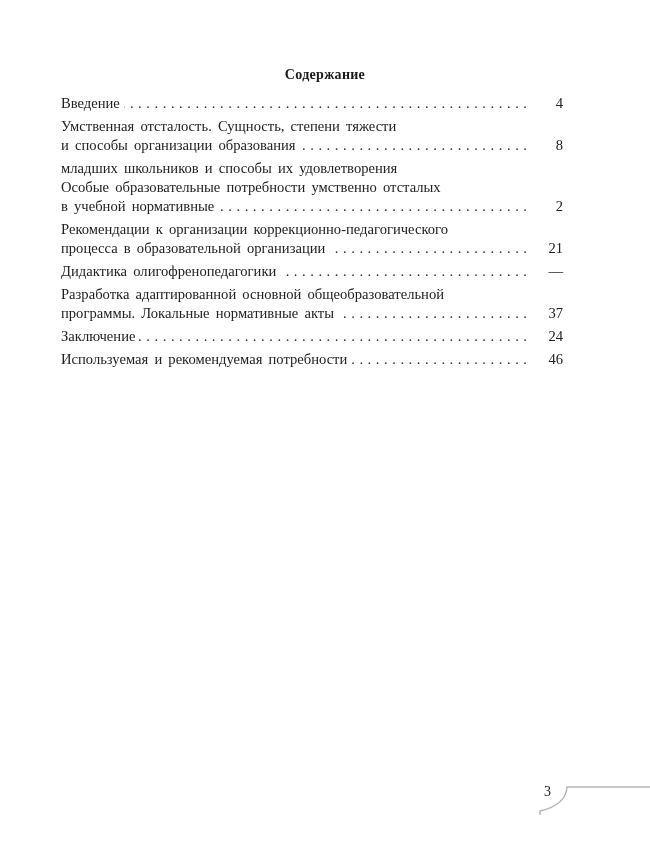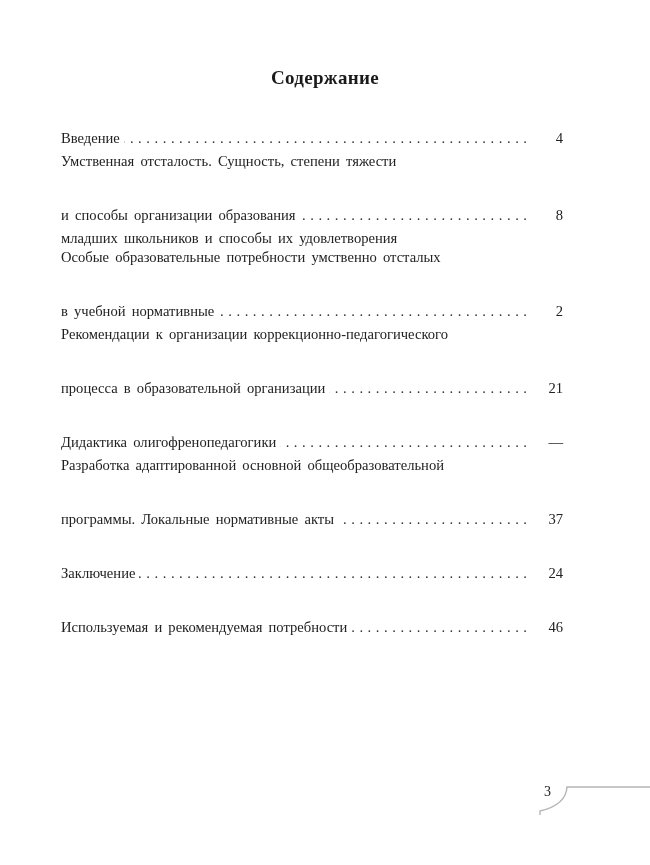--- a/index.html
+++ b/index.html
@@ -15,21 +15,21 @@
       font-family: "Liberation Serif", "DejaVu Serif", serif;
       color: #222222;
     }
     .page-title {
       position: absolute;
       top: 67px;
       left: 0;
       width: 650px;
       text-align: center;
       font-weight: bold;
-      font-size: 19px;
+      font-size: 14px;
       letter-spacing: 0.3px;
       color: #1a1a1a;
     }
     .toc {
       position: absolute;
       top: 94px;
       left: 61px;
       width: 502px;
     }
     .toc-entry {
@@ -40,21 +40,20 @@
       word-spacing: 2.5px;
     }
     .toc-entry .line {
       display: block;
       white-space: nowrap;
     }
     .toc-entry .last-line {
       display: flex;
       align-items: flex-start;
       white-space: nowrap;
-      margin-top: 35px;
     }
     .toc-entry .last-text {
       flex: 0 0 auto;
     }
     .toc-entry .leader {
       flex: 1 1 auto;
       overflow: hidden;
       margin: 0 6px 0 4px;
       letter-spacing: 3.2px;
       color: #333;

